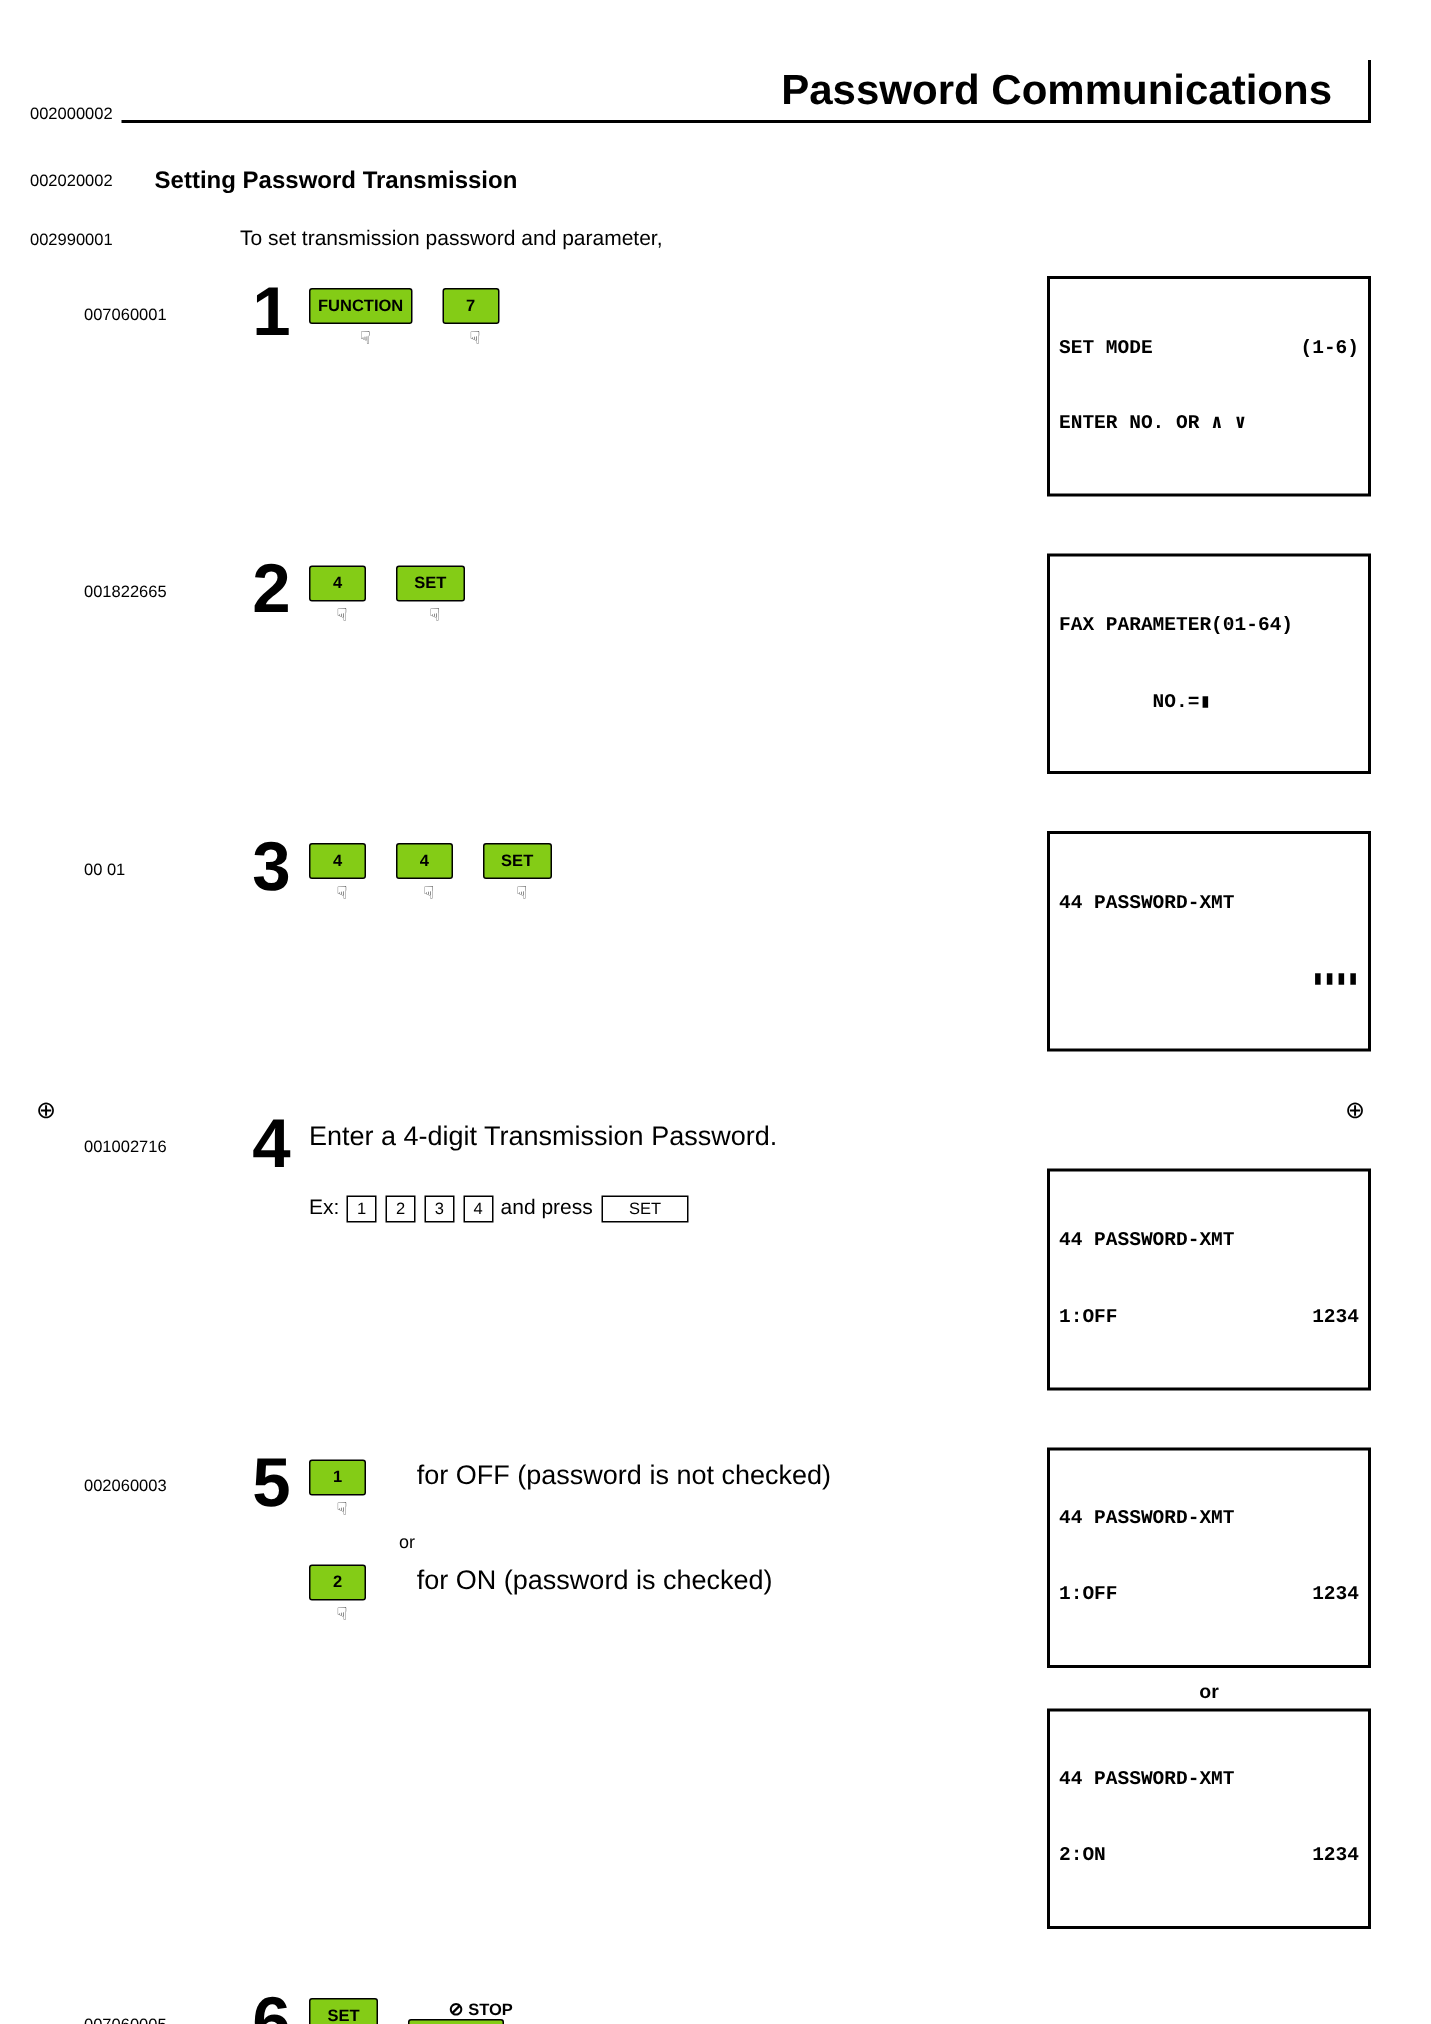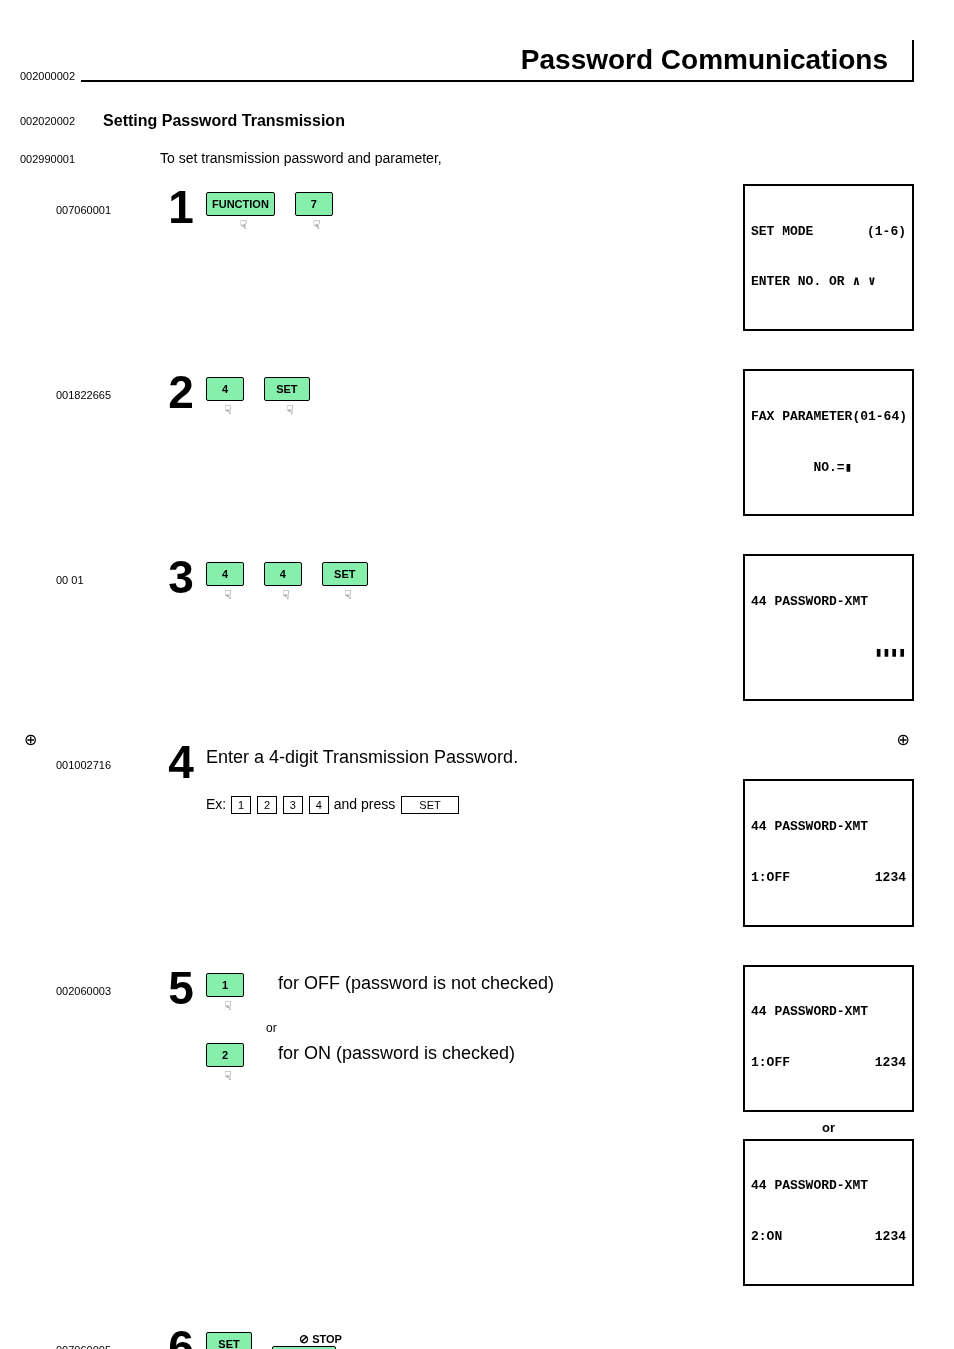--- a/index.html
+++ b/index.html
@@ -61,38 +61,38 @@
     font-weight: bold;
     width: 50px;
     line-height: 1;
     text-align: center;
   }
   .step-body {
     flex: 1;
     padding-top: 8px;
   }
   .step-right {
-    width: 171px;
+    width: 216px;
   }
   .key {
     display: inline-block;
     border: 1.5px solid #000;
     border-radius: 2px;
     min-width: 26px;
     height: 22px;
     padding: 0 5px;
     text-align: center;
     font-size: 11px;
     font-weight: bold;
     line-height: 22px;
     vertical-align: top;
     margin-right: 6px;
     margin-bottom: 2px;
     position: relative;
-    background: #86efac;
+    background: #84cc16;
   }
   .key-wide { min-width: 52px; }
   .key-stop { display:inline-block; vertical-align:top; }
   .key-stop .top-label { font-size: 11px; font-weight:bold; text-align:right; }
   .key-stop .top-label::before { content: "⊘"; font-size: 12px; margin-right:3px; }
   .kg { display:inline-block; text-align:center; vertical-align:top; margin-right:10px;}
   .kg .hand {
     margin-top: 2px;
   }
   .hand::after {

